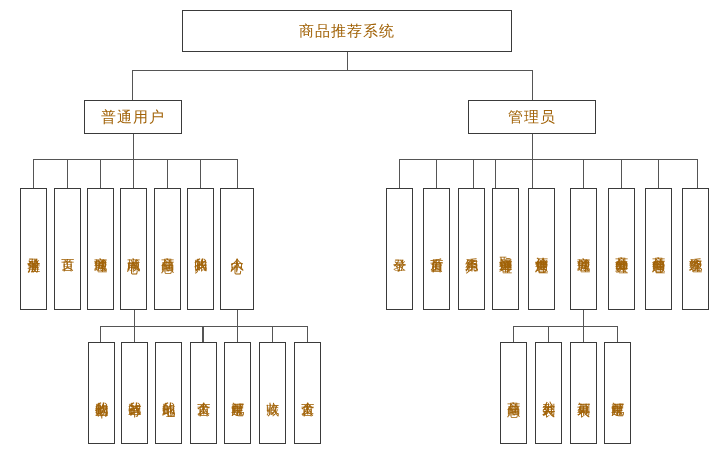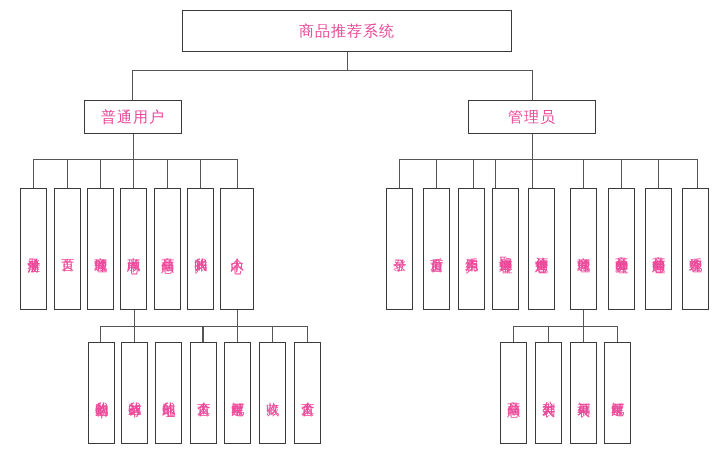--- a/index.html
+++ b/index.html
@@ -21,21 +21,21 @@
     height: 471px;
   }
   .node {
     position: absolute;
     box-sizing: border-box;
     border: 1px solid #3a3a3a;
     background: #ffffff;
     display: flex;
     align-items: center;
     justify-content: center;
-    color: #ec4899;
+    color: #a16207;
     z-index: 3;
   }
   .node.horiz {
     font-size: 15px;
     letter-spacing: 1px;
   }
   .node.vert {
     writing-mode: vertical-rl;
     text-orientation: upright;
     font-size: 13px;

